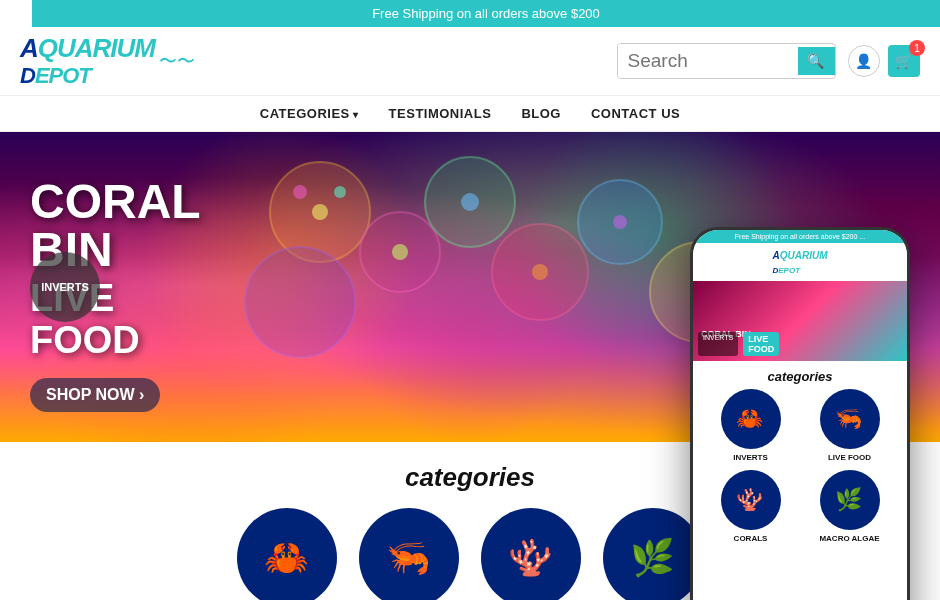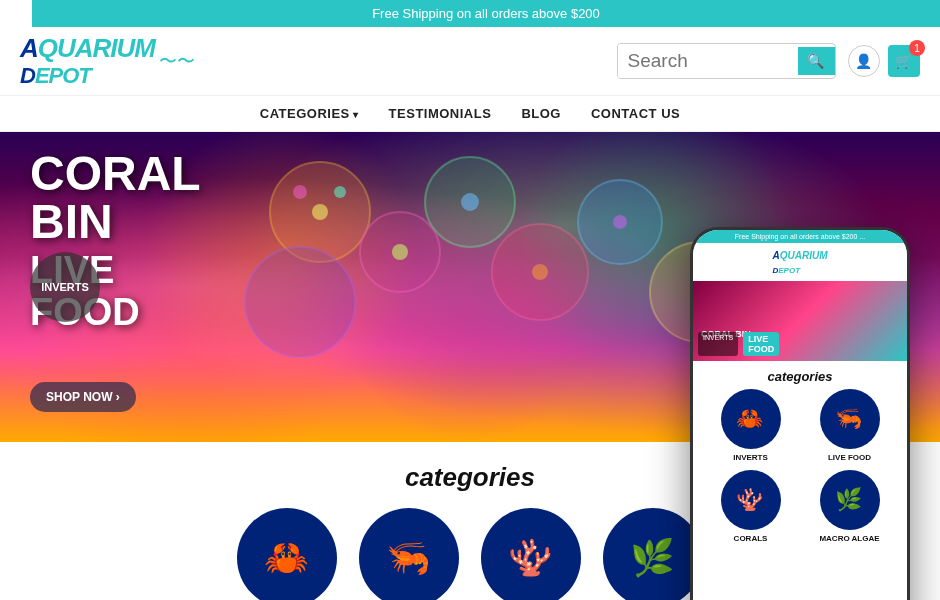--- a/index.html
+++ b/index.html
@@ -162,21 +162,21 @@
       position: absolute;
       inset: 0;
       background:
         radial-gradient(circle at 30% 40%, rgba(255,180,0,0.3) 0%, transparent 20%),
         radial-gradient(circle at 50% 60%, rgba(200,50,150,0.4) 0%, transparent 25%),
         radial-gradient(circle at 70% 35%, rgba(0,200,100,0.3) 0%, transparent 20%),
         radial-gradient(circle at 20% 70%, rgba(255,100,50,0.3) 0%, transparent 20%);
     }
     .hero-content {
       position: absolute;
-      top: 18px;
+      top: 46px;
       left: 30px;
       color: #fff;
     }
     .hero-content h1 {
       font-size: 48px;
       font-weight: 900;
       line-height: 1.0;
       text-shadow: 2px 2px 8px rgba(0,0,0,0.7);
     }
     .hero-content h2 {
@@ -203,21 +203,21 @@
       left: 30px;
     }
     .shop-now-btn {
       position: absolute;
       bottom: 30px;
       left: 30px;
       background: rgba(40,40,80,0.7);
       color: #fff;
       border: none;
       padding: 8px 16px;
-      font-size: 12px;
+      font-size: 16px;
       font-weight: 700;
       cursor: pointer;
       border-radius: 20px;
       text-transform: uppercase;
     }
     .shop-now-btn::after { content: ' ›'; }
 
     
     .categories-section {
       background: #fff;

